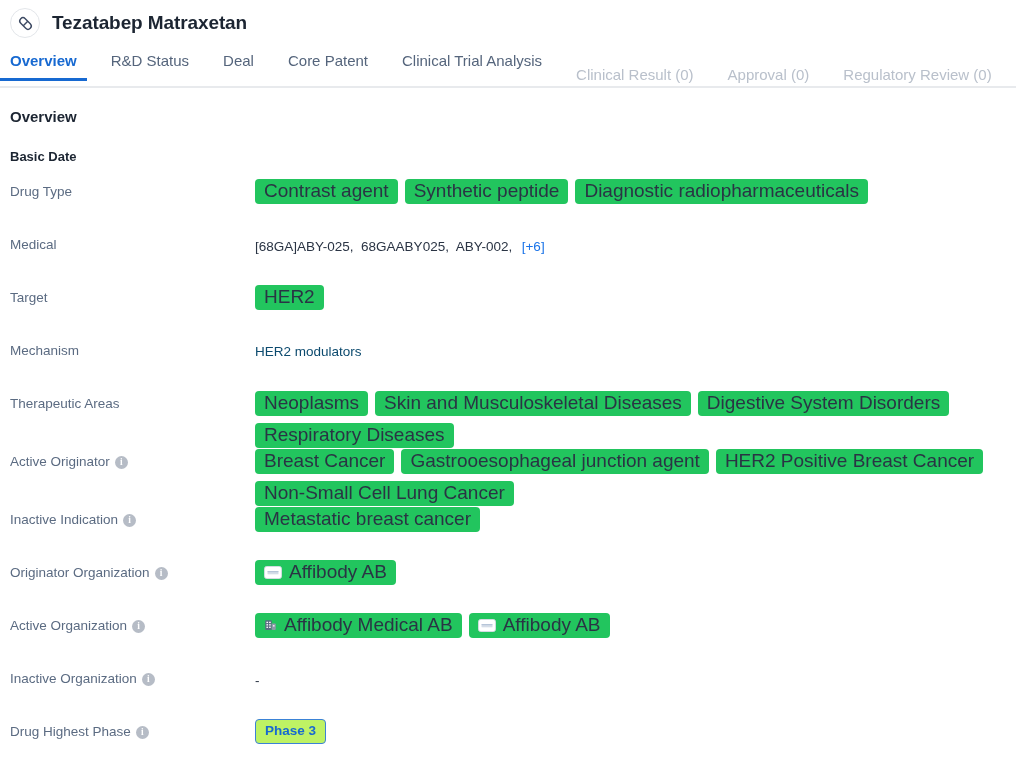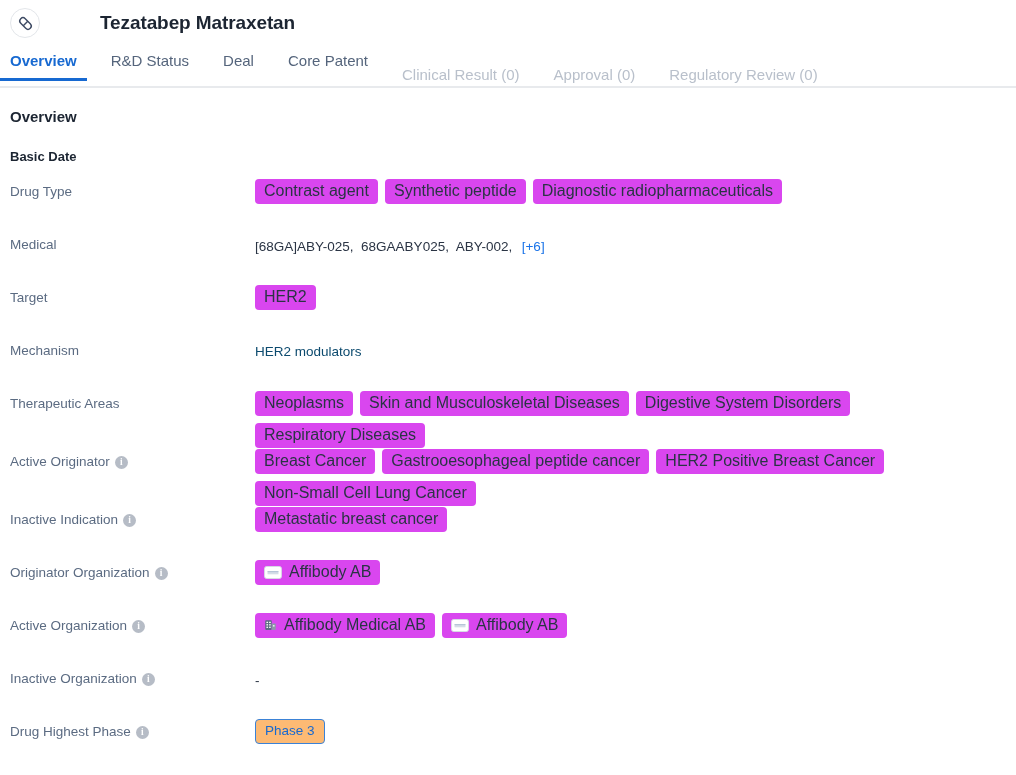--- a/index.html
+++ b/index.html
@@ -11,21 +11,20 @@
     -webkit-font-smoothing: antialiased;
   }
   #app { width: 1016px; height: 775px; position: relative; overflow: hidden; background:#fff; }
 
   
   .header {
     height: 46px;
     display: flex;
     align-items: center;
     padding: 0 0 0 10px;
-    gap: 48px;
   }
   .drug-avatar {
     width: 30px; height: 30px;
     border-radius: 50%;
     border: 1px solid #e3e6ea;
     background: #fff;
     display: flex; align-items: center; justify-content: center;
     flex: 0 0 auto;
     margin-right: 12px;
   }
@@ -133,24 +132,24 @@
     font-weight: bold;
     line-height: 13px;
     text-align: center;
     display: inline-block;
     flex: 0 0 auto;
     font-family: "Liberation Serif", serif;
     cursor: pointer;
   }
 
   .tag {
-    background: #d946ef;
+    background: #22c55e;
     border-radius: 4px;
     color: #2a3444;
-    font-size: 16px;
+    font-size: 19px;
     padding: 4px 9px 5px 9px;
     line-height: 16px;
     white-space: nowrap;
     display: inline-flex;
     align-items: center;
     gap: 7px;
     cursor: pointer;
   }
   .tag-icon { display: inline-flex; align-items: center; flex: 0 0 auto; }
 
@@ -176,22 +175,23 @@
     margin-left: 2px;
   }
   .phase-badge {
     display: inline-block;
     border: 1px solid #3b82d6;
     border-radius: 4px;
     color: #1769d1;
     font-size: 13.5px;
     padding: 3px 9px 4px 9px;
     line-height: 16px;
-    background: #fdba74;
-    cursor: pointer;
+    background: #bef264;
+    cursor: pointer;
+    font-weight: bold;
   }
 </style>
 </head>
 <body>
 
 <div id="app">
 
   <div class="header">
     <div class="drug-avatar">
       <svg width="17" height="17" viewBox="0 0 24 24" aria-hidden="true">
@@ -202,20 +202,21 @@
       </svg>
     </div>
     <div class="drug-title">Tezatabep Matraxetan</div>
   </div>
 
   <div class="tabbar" id="tabbar">
       <button class="tab active">Overview</button>
       <button class="tab">R&amp;D Status</button>
       <button class="tab">Deal</button>
       <button class="tab">Core Patent</button>
+      <button class="tab">Clinical Trial Analysis</button>
       <button class="tab disabled">Clinical Result (0)</button>
       <button class="tab disabled">Approval (0)</button>
       <button class="tab disabled">Regulatory Review (0)</button>
     </div>
 
   <div class="content">
     <div class="section-title">Overview</div>
     <div class="subsection-title">Basic Date</div>
     <div id="rows">
         <div class="row">
@@ -282,21 +283,21 @@
         <div class="row">
           <div class="row-label">
             <span>Active Originator</span>
             <span class="info-icon">i</span>
           </div>
           <div class="row-value">
             <span class="tag">
               <span>Breast Cancer</span>
             </span>
             <span class="tag">
-              <span>Gastrooesophageal peptide cancer</span>
+              <span>Gastrooesophageal junction agent</span>
             </span>
             <span class="tag">
               <span>HER2 Positive Breast Cancer</span>
             </span>
             <span class="tag">
               <span>Non-Small Cell Lung Cancer</span>
             </span>
           </div>
         </div>
         <div class="row">

